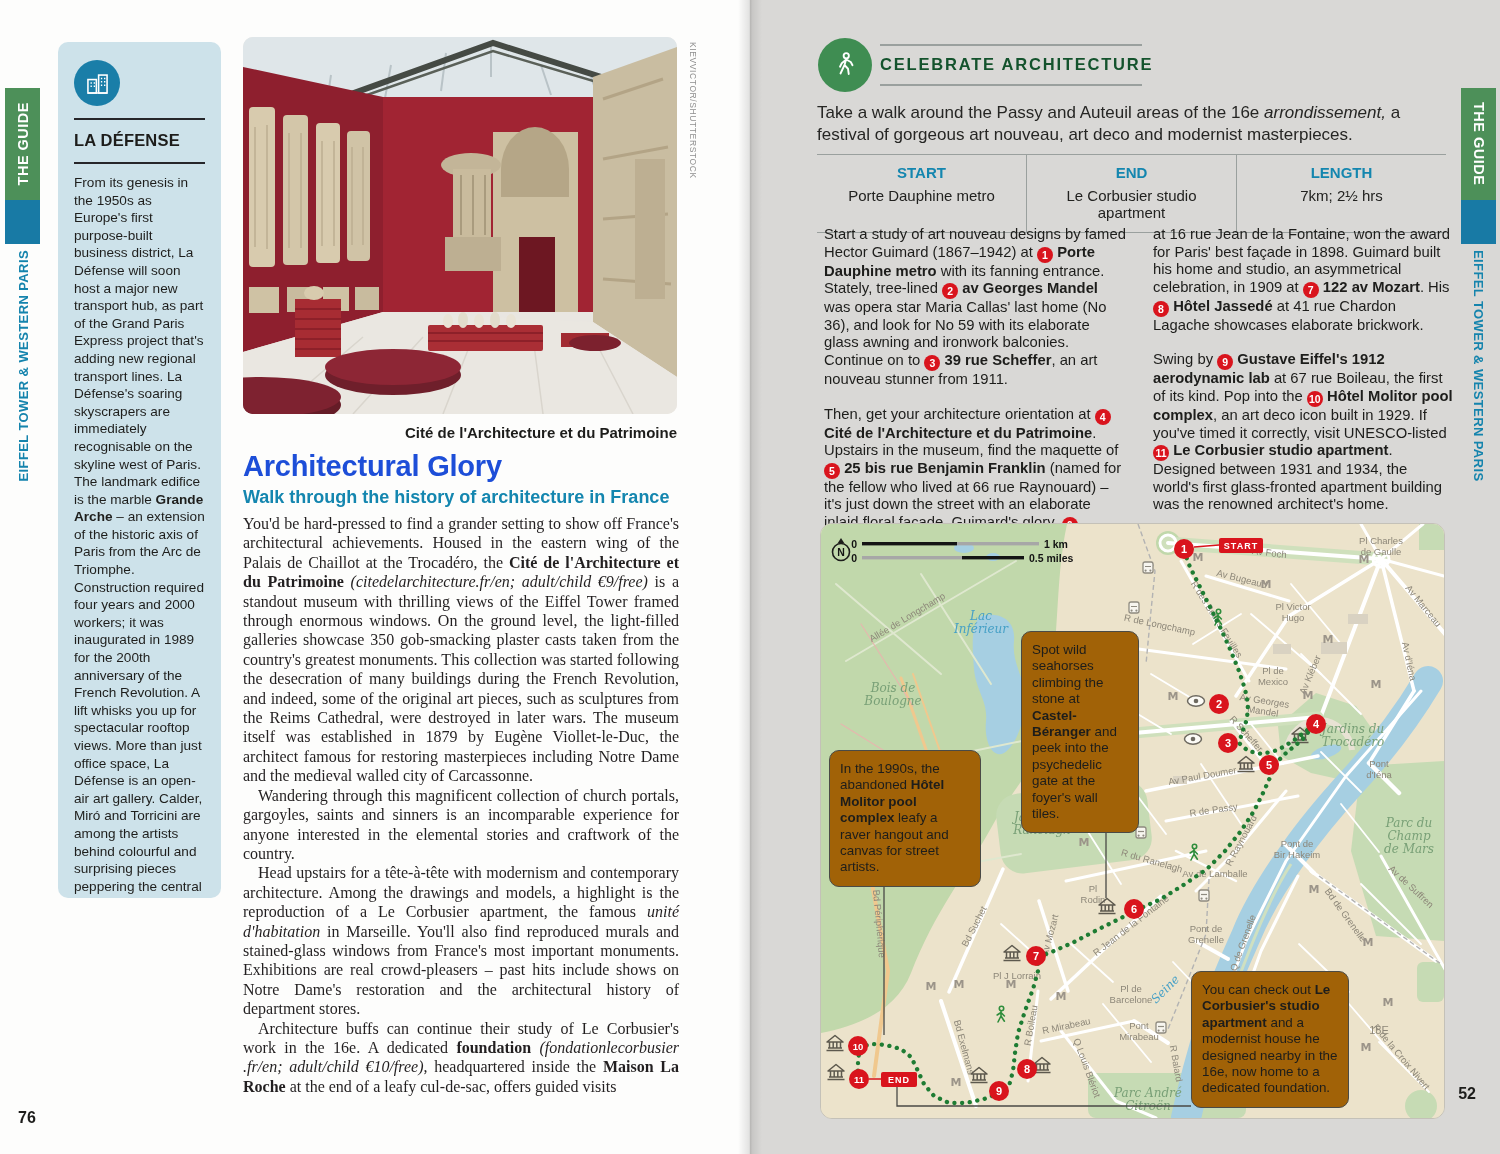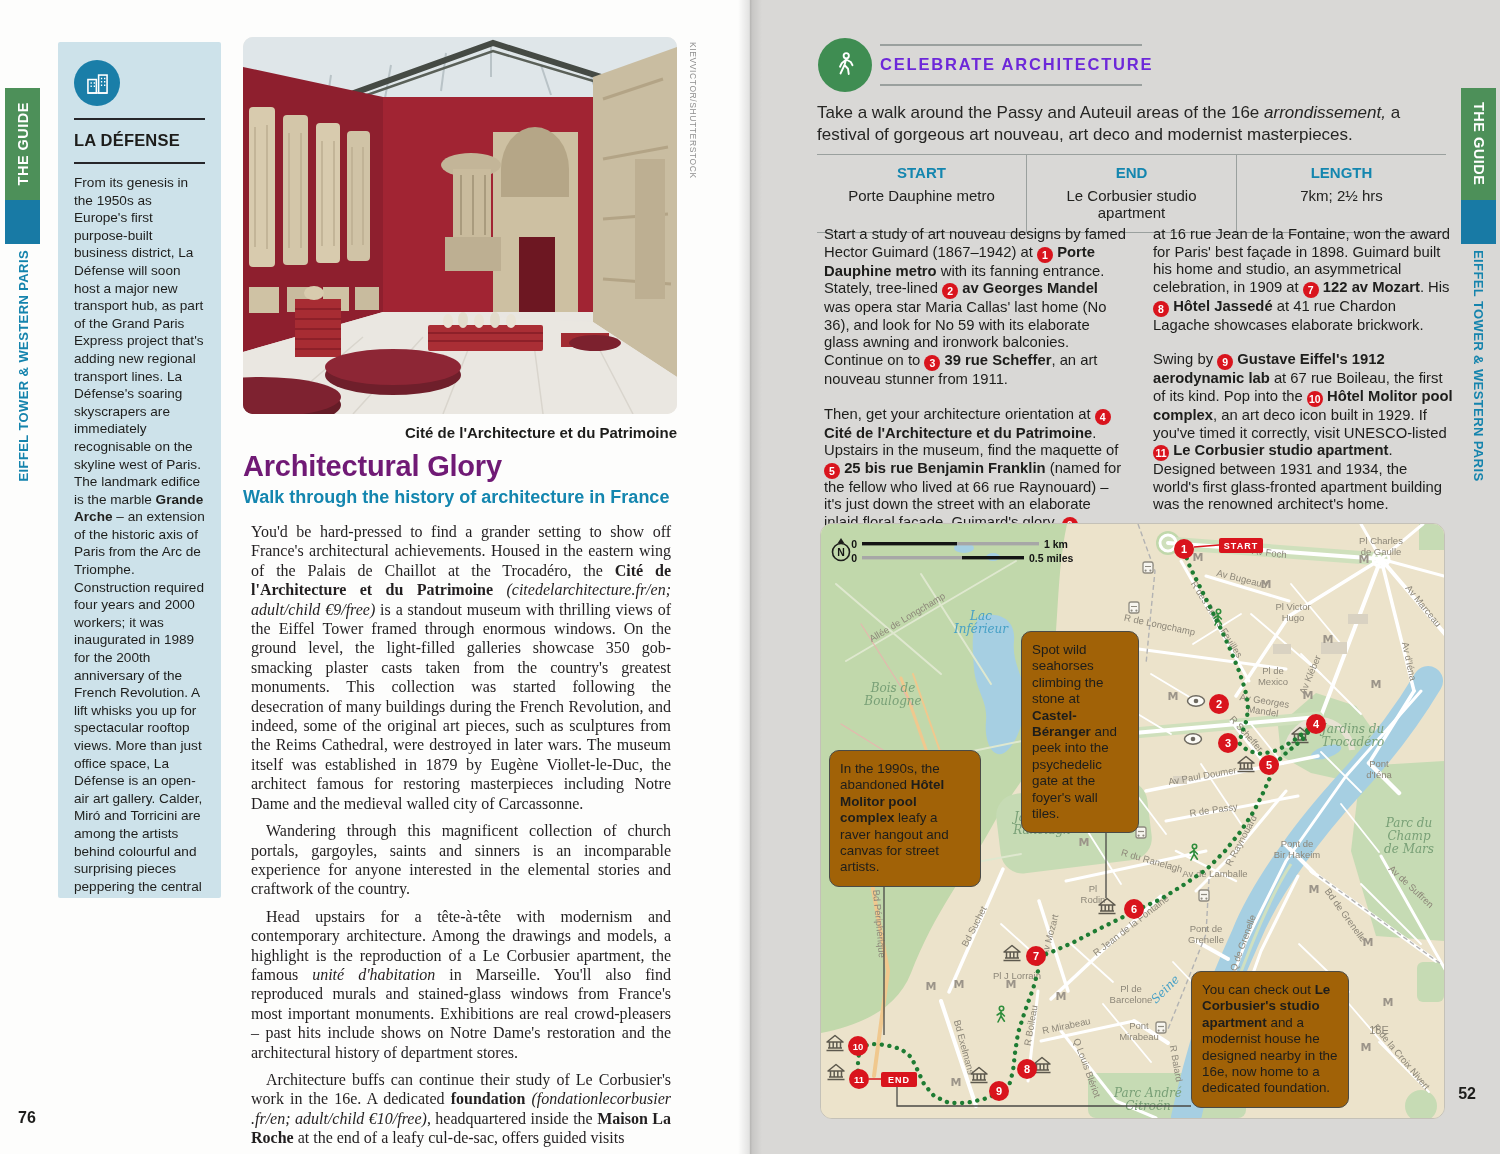--- a/index.html
+++ b/index.html
@@ -22,45 +22,45 @@
   .side-label{position:absolute;top:250px;width:30px;color:#1584ad;font-weight:bold;font-size:13px;letter-spacing:.4px;display:flex;justify-content:center;}
   .page-left .side-label{left:8px;}
   .page-right .side-label{right:7px;}
   .page-left .side-label span{writing-mode:vertical-rl;transform:rotate(180deg);white-space:nowrap;}
   .page-right .side-label span{writing-mode:vertical-rl;white-space:nowrap;}
   .page-num{position:absolute;top:1085px;font-weight:bold;font-size:16px;color:#1d1d1b;}
   .page-left .page-num{left:18px;margin-top:24px;}
   .page-right .page-num{right:24px;}
 
   
-  .sbox{position:absolute;left:58px;top:42px;width:163px;height:856px;background:#cde2ea;border-radius:2px;
+  .sbox{position:absolute;left:58px;top:42px;width:163px;height:856px;background:#cde2ea;border-radius:10px;
         padding:18px 16px;box-sizing:border-box;overflow:hidden;}
   .sb-icon{width:46px;height:46px;border-radius:50%;background:#1a7ea8;display:flex;align-items:center;justify-content:center;margin-bottom:12px;}
   .sb-title{margin: 6px 0 10px;padding:11px 0 12px;border-top:2px solid #26262a;border-bottom:2px solid #26262a;
             font-size:16.5px;color:#1d1d1b;letter-spacing:.2px;}
   .sb-text{margin:0;font-size:13.6px;line-height:17.6px;color:#1e1e1c;}
 
   
   .photo{position:absolute;left:243px;top:37px;width:434px;height:377px;border-radius:10px;overflow:hidden;margin:0;}
   .photo-credit{position:absolute;left:688px;top:42px;width:12px;color:#8f8f8f;font-size:8.5px;letter-spacing:.6px;}
   .photo-credit span{writing-mode:vertical-rl;white-space:nowrap;}
   .photo-caption{position:absolute;left:243px;top:424px;width:434px;text-align:right;font-weight:bold;font-size:15px;color:#1d1d1b;}
 
-  .article-title{position:absolute;left:243px;top:450px;margin:0;font-size:29px;color:#701a75;letter-spacing:-.2px;}
+  .article-title{position:absolute;left:243px;top:450px;margin:0;font-size:29px;color:#1d4ed8;letter-spacing:-.2px;}
   .article-subtitle{position:absolute;left:243px;top:487px;margin:0;font-size:18px;color:#1486af;}
   .article-body{position:absolute;left:243px;top:514px;width:436px;
       font-family:"Liberation Serif",serif;font-size:16px;line-height:19.4px;color:#221f20;text-align:justify;}
-  .article-body p{margin:8px;}
+  .article-body p{margin:0;}
   .article-body p + p{text-indent:15px;}
 
   
   .walk-circle{position:absolute;left:68px;top:38px;width:54px;height:54px;border-radius:50%;background:#3f8d52;
       display:flex;align-items:center;justify-content:center;}
   .walk-title{position:absolute;left:130px;top:44px;width:262px;border-top:2px solid #9aa09e;border-bottom:2px solid #9aa09e;
-      padding:9px 0 10px;color:#6d28d9;font-weight:bold;font-size:16.5px;letter-spacing:1.8px;white-space:nowrap;}
+      padding:9px 0 10px;color:#14532d;font-weight:bold;font-size:16.5px;letter-spacing:1.8px;white-space:nowrap;}
   .walk-intro{position:absolute;left:67px;top:102px;width:632px;font-size:17px;line-height:22px;color:#262624;}
 
   .walk-table{position:absolute;left:67px;top:154px;width:629px;display:flex;
       border-top:1.5px solid #9aa09e;border-bottom:1.5px solid #9aa09e;}
   .tcol{flex:1;text-align:center;padding:9px 4px 11px;}
   .tcol + .tcol{border-left:1.5px solid #9aa09e;}
   .tlabel{color:#1486af;font-weight:bold;font-size:15px;margin-bottom:6px;}
   .tvalue{color:#222220;font-size:15px;}
 
   .walk-cols{position:absolute;left:74px;top:226px;width:632px;display:flex;gap:26px;}

